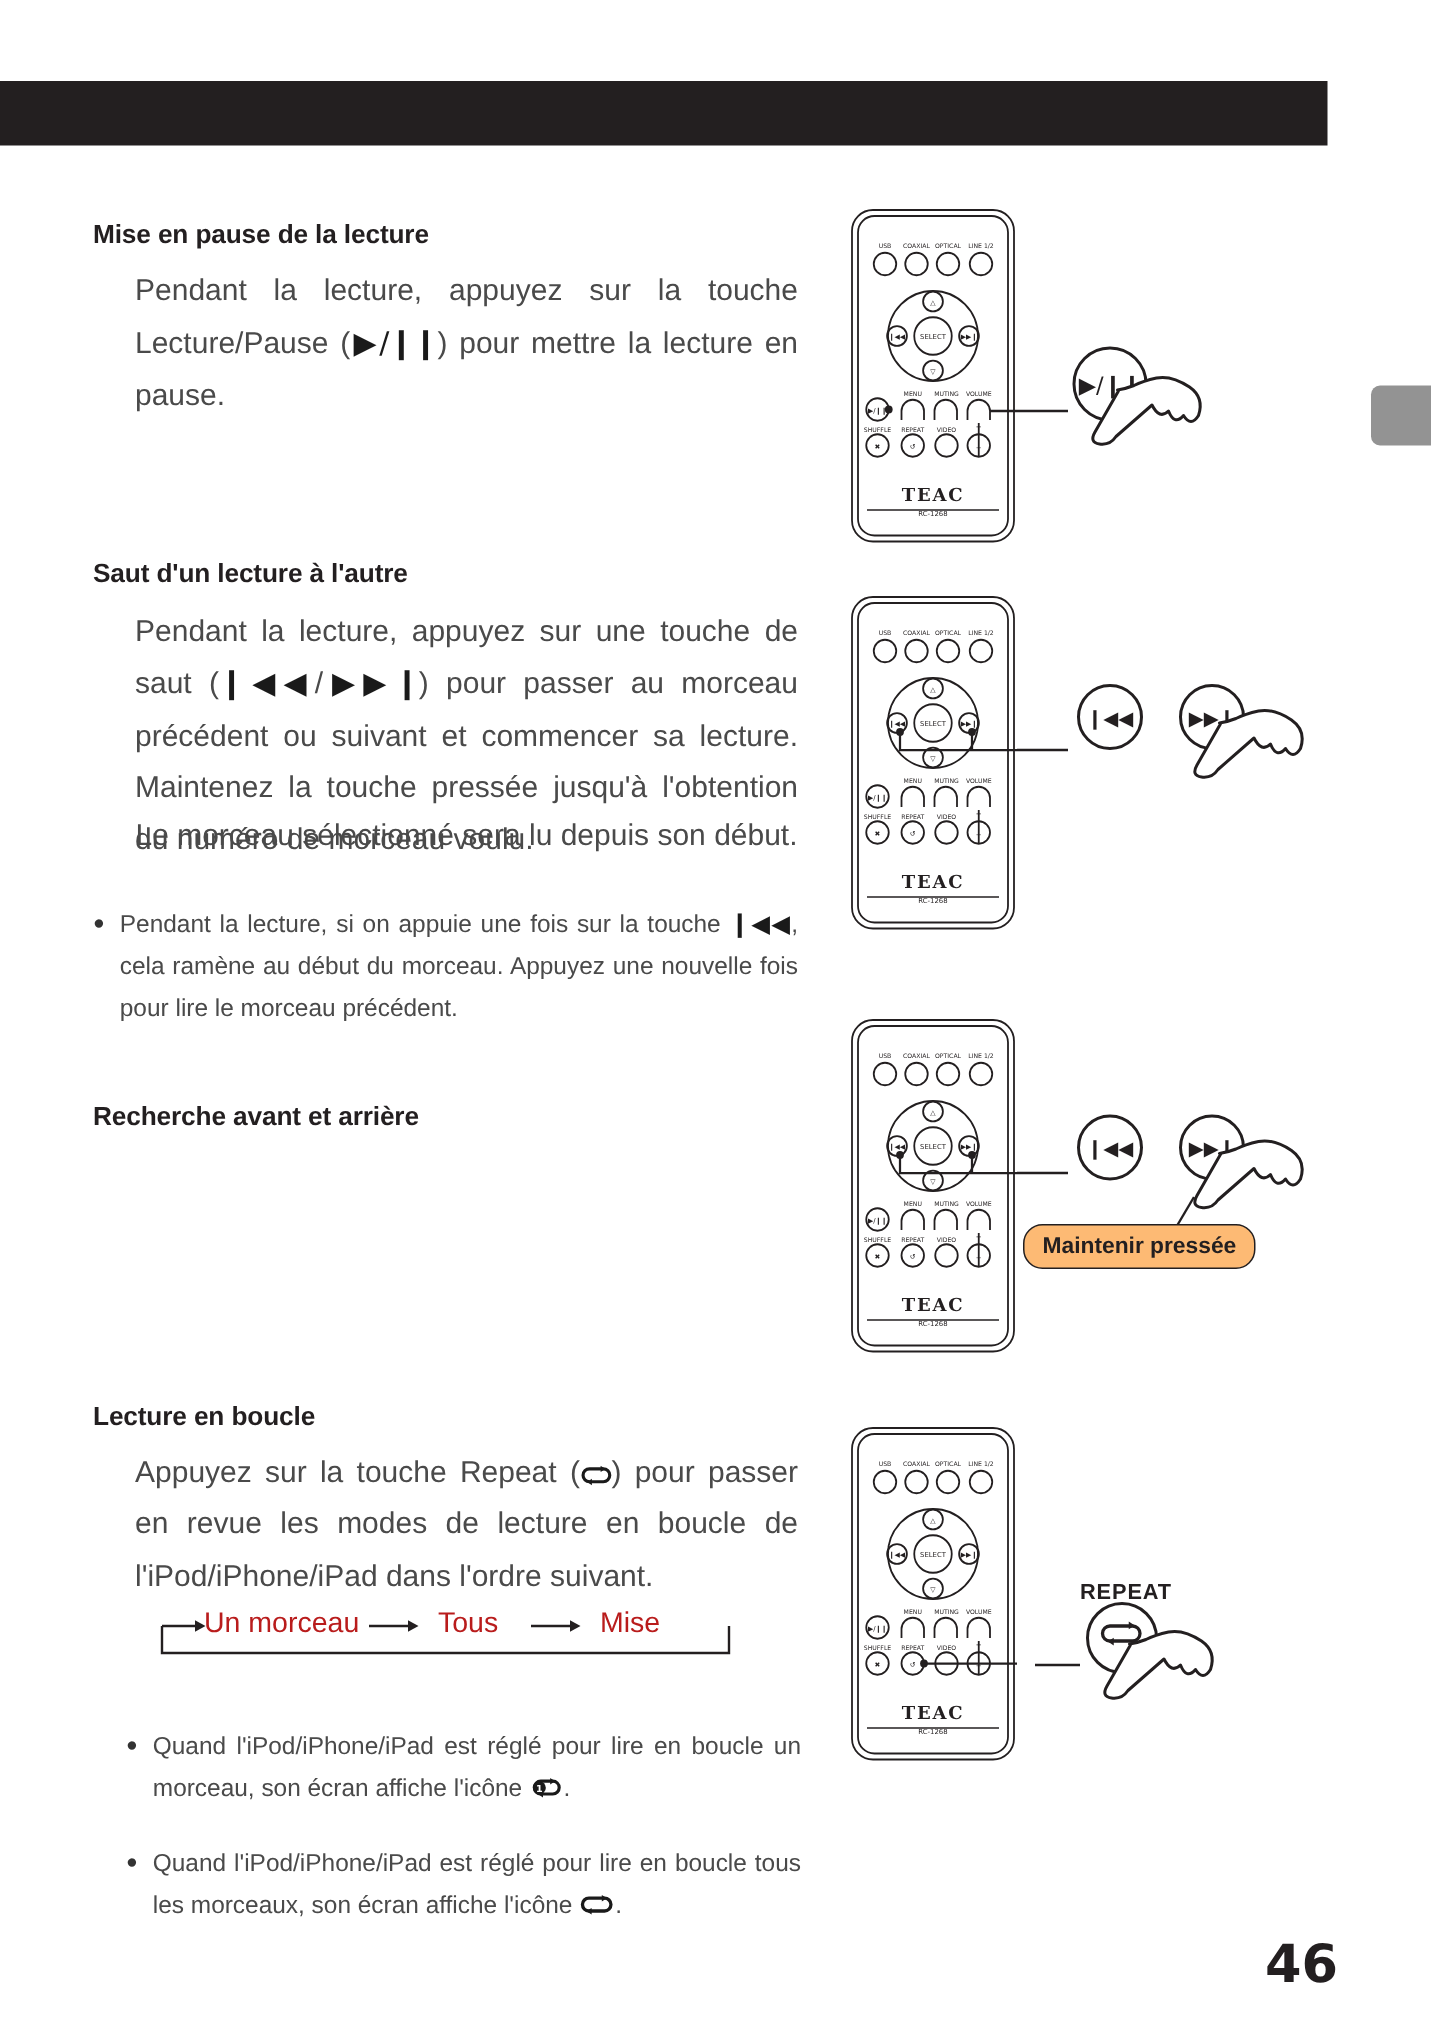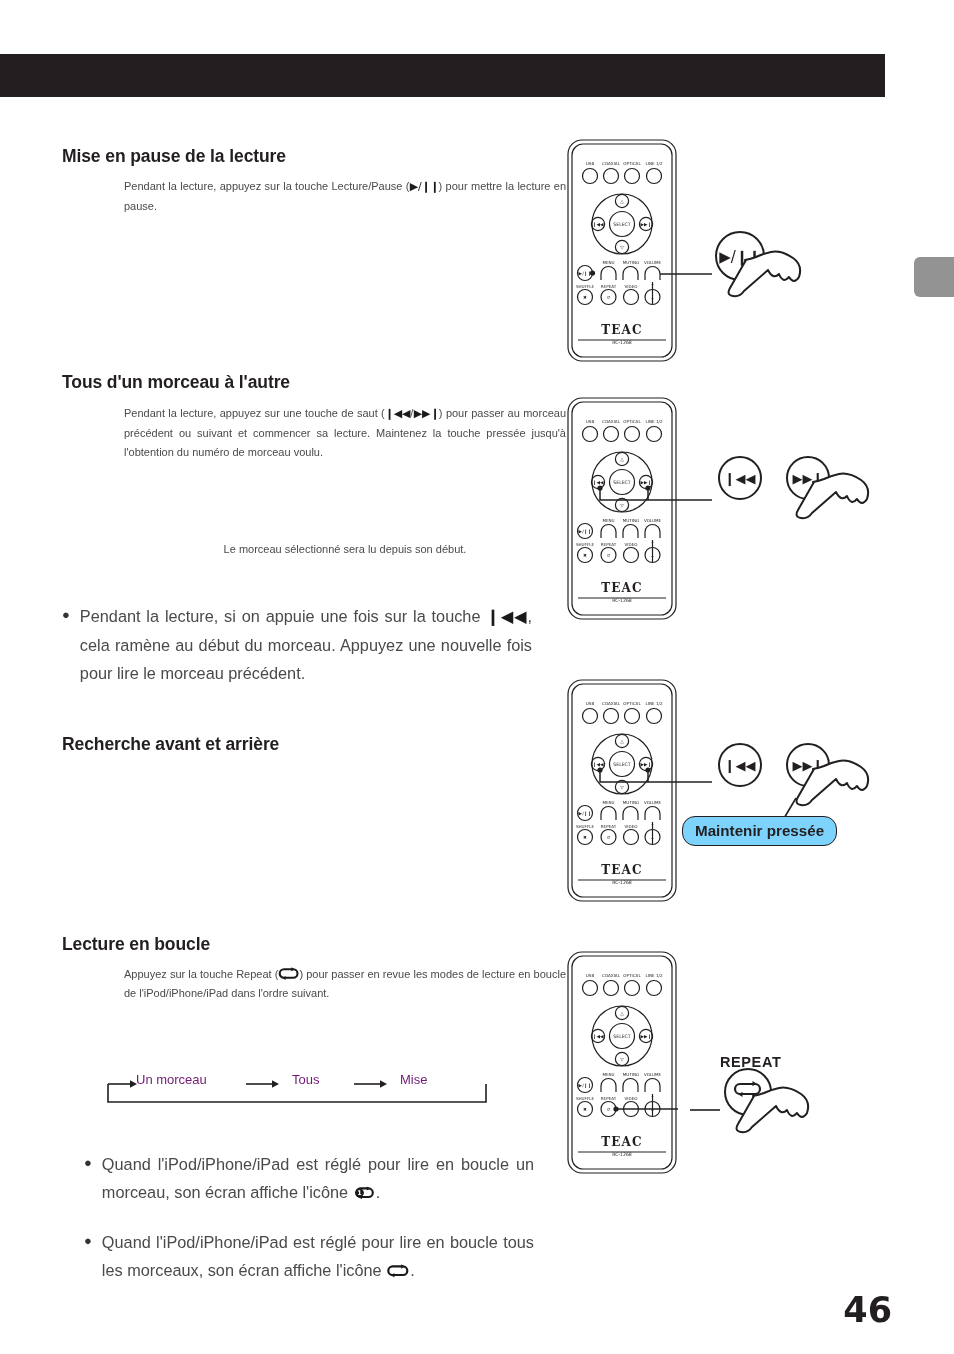--- a/index.html
+++ b/index.html
@@ -24,22 +24,22 @@
   
   .col-text{ position:absolute; left:0; top:12px; width:555px; height:100%;padding-left:41px; }
 
   h2.sec-title{
     position:absolute; left:62px;
     font-size:17.5px; font-weight:bold; color:#231f20;
     letter-spacing:-0.1px;
   }
   p.body{
     position:absolute; left:90px; width:442px;
-    font-size:11px; line-height:1.72; color:#4a4a4a;
-    text-align:justify; text-justify:inter-word;margin-left:34px;
+    font-size:20px; line-height:1.72; color:#4a4a4a;
+    text-align:justify; text-justify:inter-word;
   }
   p.body.noj{ text-align:center; }
 
   .bullet-row{
     position:absolute; display:flex; gap:10px;
   }
   .bullet-row .dot{
     font-size:13px; line-height:1.72; color:#333; flex:0 0 auto;
     padding-top:2px;
   }
@@ -51,34 +51,34 @@
   .ico{ font-family:"DejaVu Sans", sans-serif; color:#1a1a1a; letter-spacing:-0.5px;}
 
   
   svg.g-inline{ vertical-align:-3px; }
 
   
   .flow{
     position:absolute; left:100px; top:1050px; width:390px; height:48px;
   }
   .flow .lbl{
-    position:absolute; font-size:13px; color:#701a75; white-space:nowrap;
+    position:absolute; font-size:19px; color:#b91c1c; white-space:nowrap;
   }
 
   
   .remote{ position:absolute; }
   .remote svg{ display:block; }
 
   
   .callout{ position:absolute; }
   .callout svg{ display:block; }
   .bubble{
     position:absolute;
     border:1.6px solid #231f20; border-radius:13px;
-    background:#7dd3fc; padding:5px 12px 6px;
+    background:#fdba74; padding:5px 12px 6px;
     font-size:15.2px; font-weight:bold; color:#231f20;
     white-space:nowrap;
   }
   .lbl-repeat{
     position:absolute; font-size:14.5px; font-weight:bold;
     color:#231f20; letter-spacing:0.6px;
   }
 
   .pageno{
     position:absolute; right:62px; bottom:24px;
@@ -94,21 +94,21 @@
   <div class="header-bar"></div>
   <div class="side-tab"></div>
 
   <div class="col-text">
 
     <h2 class="sec-title" style="top:134px">Mise en pause de la lecture</h2>
     <p class="body" style="top:165px">
       Pendant la lecture, appuyez sur la touche Lecture/Pause (<span class="ico">▶/❙❙</span>) pour mettre la lecture en pause.
     </p>
 
-    <h2 class="sec-title" style="top:360px">Tous d'un morceau à l'autre</h2>
+    <h2 class="sec-title" style="top:360px">Saut d'un lecture à l'autre</h2>
     <p class="body" style="top:392px">
       Pendant la lecture, appuyez sur une touche de saut (<span class="ico">❙◀◀</span>/<span class="ico">▶▶❙</span>) pour passer au morceau précédent ou suivant et commencer sa lecture. Maintenez la touche pressée jusqu'à l'obtention du numéro de morceau voulu.
     </p>
     <p class="body noj" style="top:528px">Le morceau sélectionné sera lu depuis son début.</p>
 
     <div class="bullet-row" style="left:62px; top:590px; width:470px;">
       <span class="dot">●</span>
       <span class="btxt">
         Pendant la lecture, si on appuie une fois sur la touche <span class="ico">❙◀◀</span>, cela ramène au début du morceau. Appuyez une nouvelle fois pour lire le morceau précédent.
       </span>

